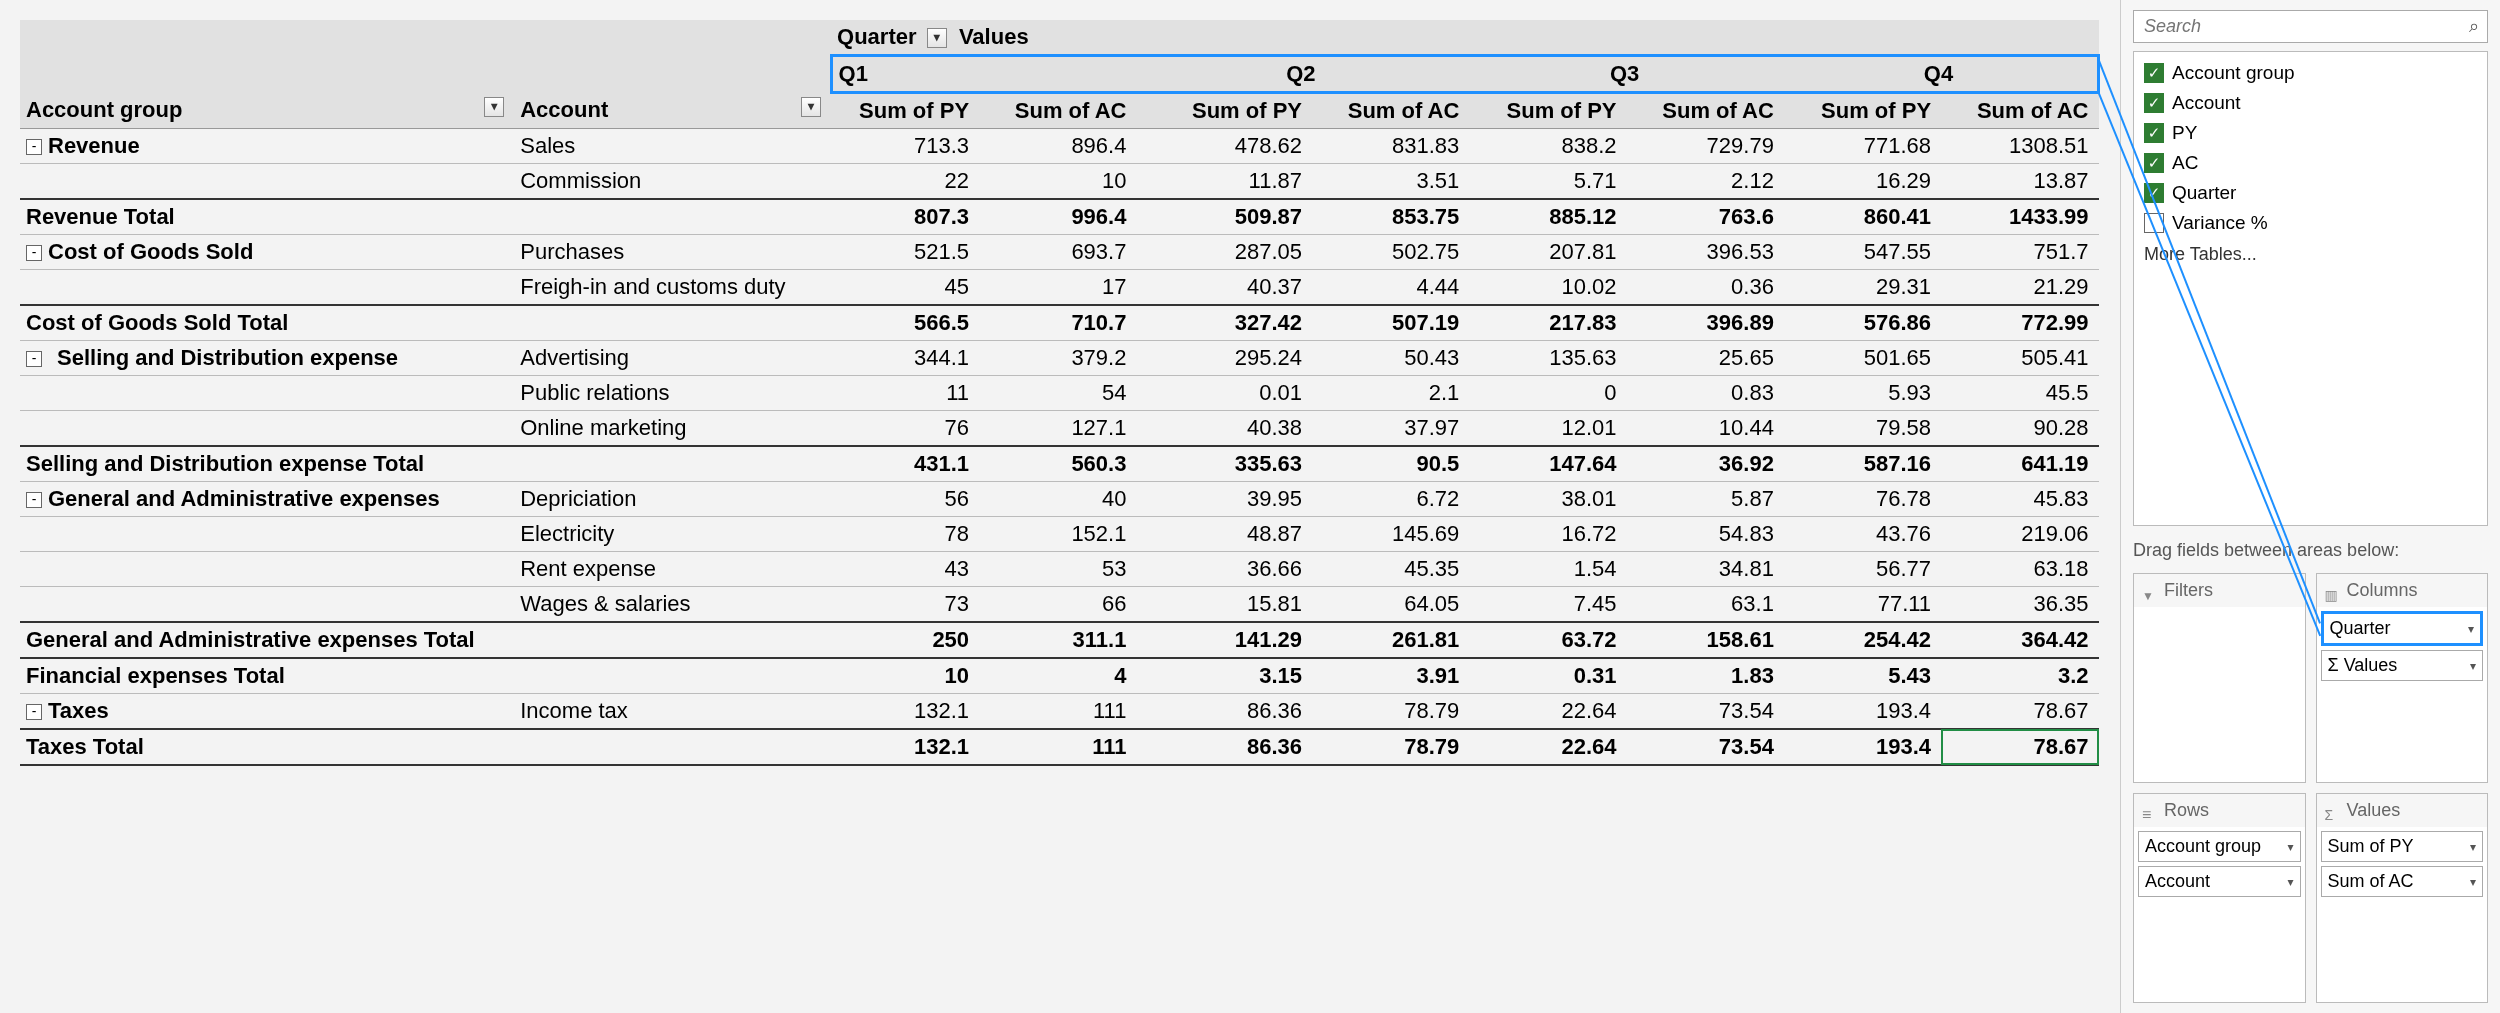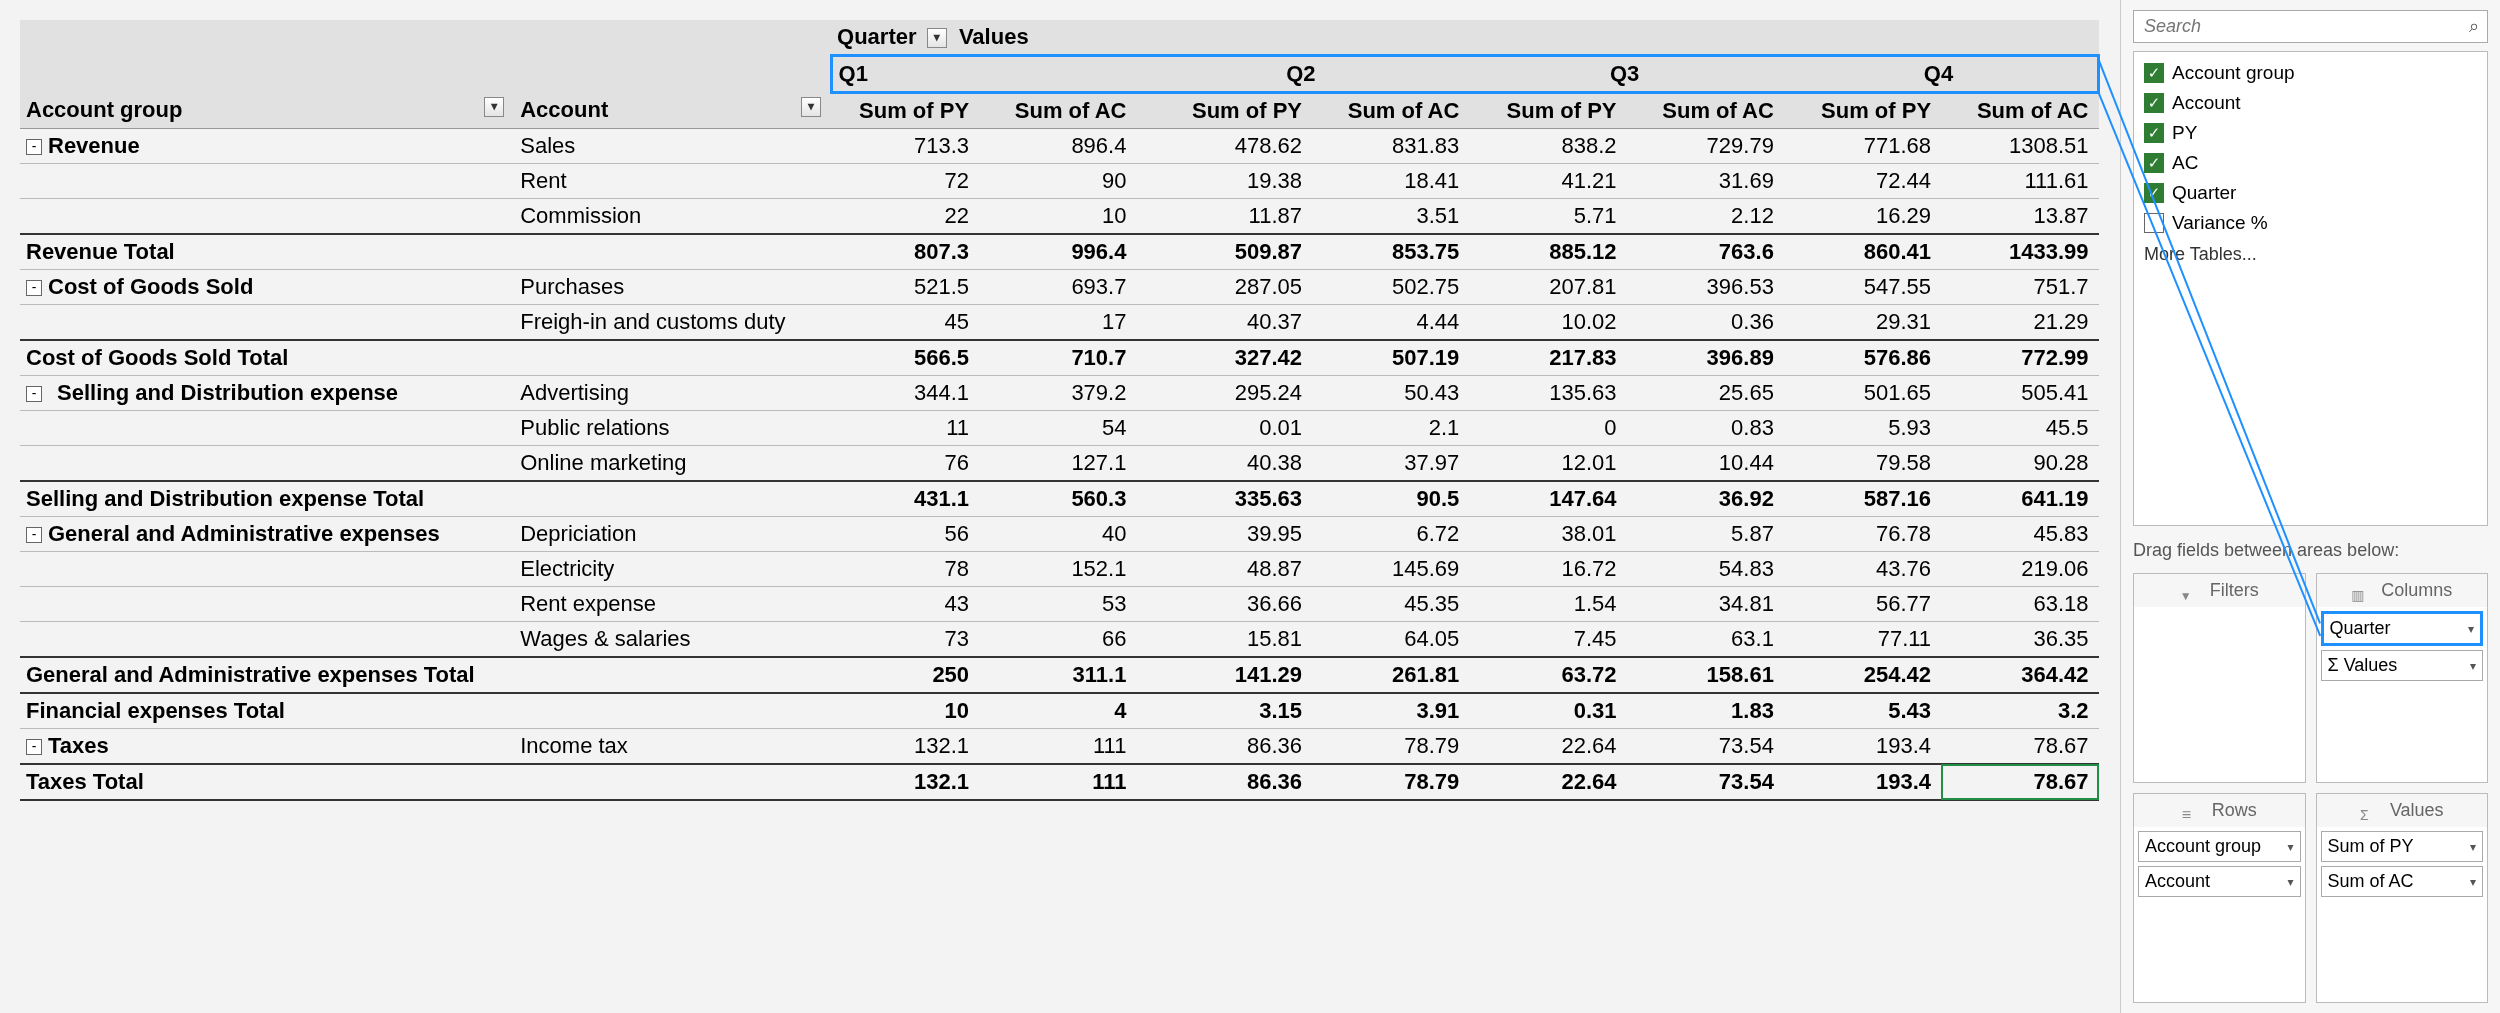--- a/index.html
+++ b/index.html
@@ -177,23 +177,22 @@
     display: flex;
     flex-direction: column;
   }
   .area.filters-area { min-height: 210px; }
   .area-header {
     font-size: 18px;
     color: #666;
     padding: 6px 8px;
     display: flex;
     align-items: center;
-    gap: 12px;
+    gap: 4px;
     background: #f6f6f6;
-    justify-content: center;
   }
   .area-body {
     flex: 1;
     padding: 4px;
     display: flex;
     flex-direction: column;
     gap: 4px;
   }
   .area-chip {
     border: 1px solid #aaa;
@@ -299,32 +298,20 @@
             <td class="num">896.4</td>
             <td class="num">478.62</td>
             <td class="num">831.83</td>
             <td class="num">838.2</td>
             <td class="num">729.79</td>
             <td class="num">771.68</td>
             <td class="num">1308.51</td>
           </tr>
           <tr>
             <td><span style="font-weight: 400;"></span></td>
-            <td>Rent</td>
-            <td class="num">72</td>
-            <td class="num">90</td>
-            <td class="num">19.38</td>
-            <td class="num">18.41</td>
-            <td class="num">41.21</td>
-            <td class="num">31.69</td>
-            <td class="num">72.44</td>
-            <td class="num">111.61</td>
-          </tr>
-          <tr>
-            <td><span style="font-weight: 400;"></span></td>
             <td>Commission</td>
             <td class="num">22</td>
             <td class="num">10</td>
             <td class="num">11.87</td>
             <td class="num">3.51</td>
             <td class="num">5.71</td>
             <td class="num">2.12</td>
             <td class="num">16.29</td>
             <td class="num">13.87</td>
           </tr>

